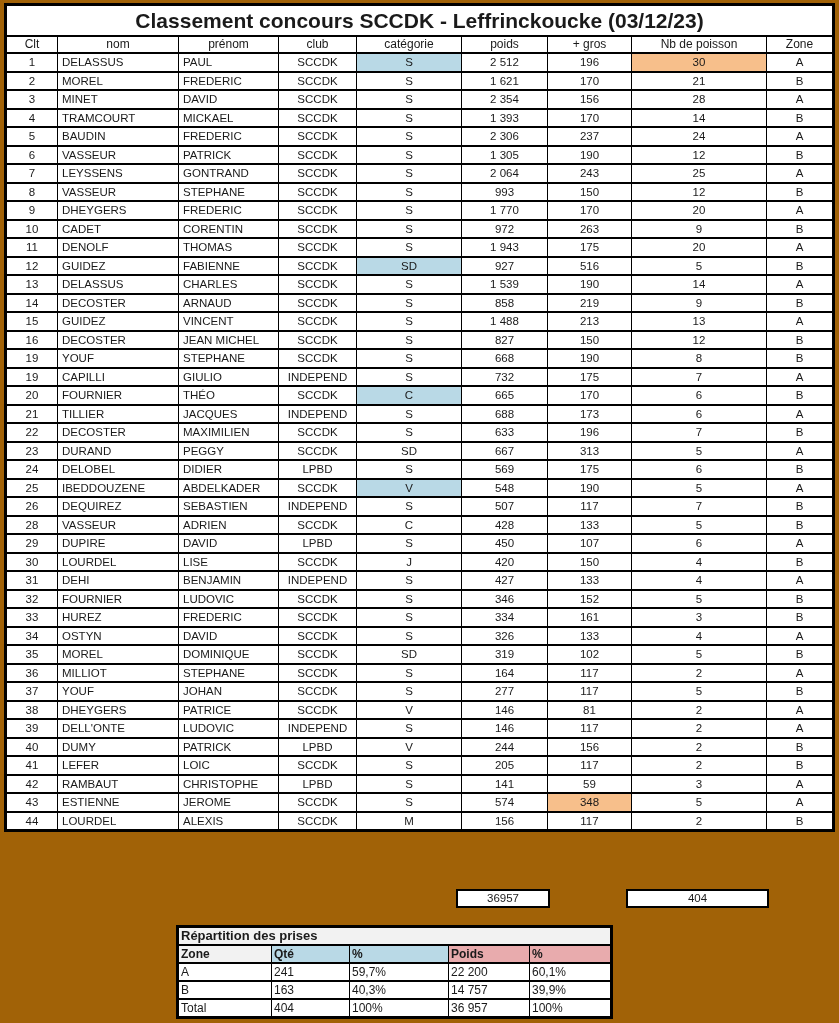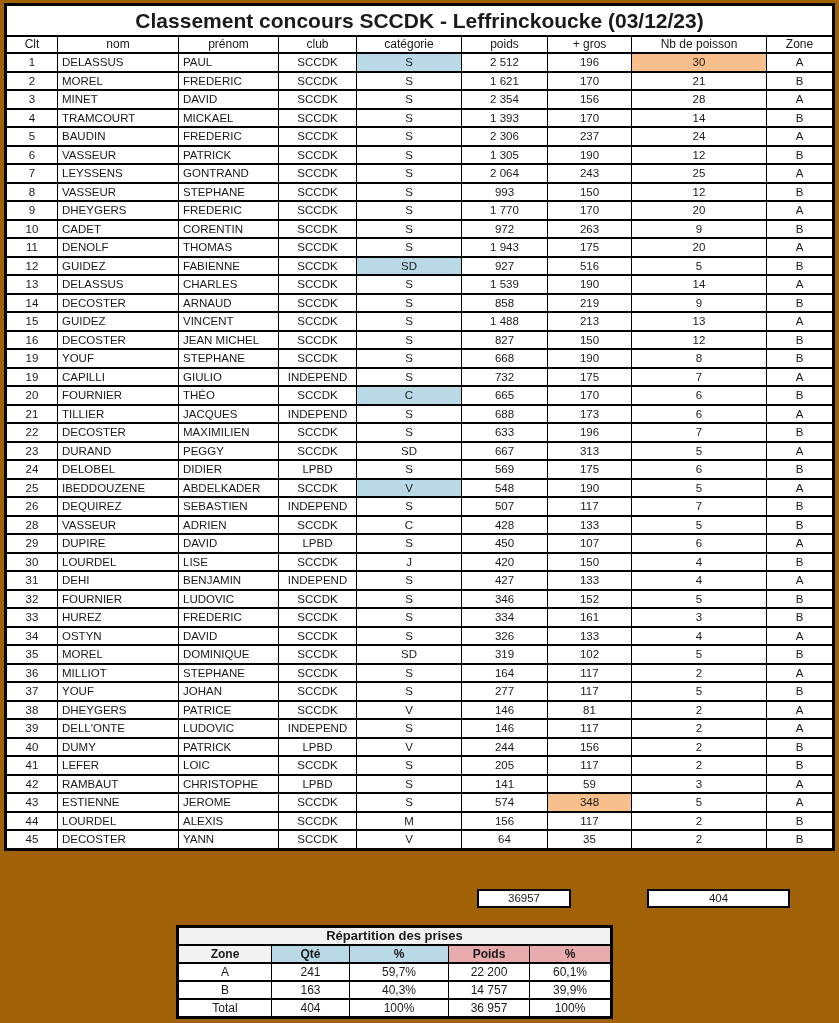--- a/index.html
+++ b/index.html
@@ -72,21 +72,20 @@
   .totals-row .total-box {
     position: absolute;
     top: 0;
     box-sizing: border-box;
     border: 2px solid #000;
     font-size: 11.5px;
     line-height: 15px;
     text-align: center;
     background: #fff;
     height: 19px;
-    margin-left: 21px;
   }
   .totals-row .total-poids { left: 452px; width: 94px; }
   .totals-row .total-nb    { left: 622px; width: 143px; }
 
   
   table.summary {
     position: absolute;
     left: 176px;
     top: 925px;
     width: 434px;
@@ -95,21 +94,21 @@
     border: 3px solid #000;
   }
   table.summary td, table.summary th {
     border: 1px solid #000;
     border-top-width: 2px;
     border-bottom-width: 2px;
     font-size: 12px;
     height: 16px;
     line-height: 16px;
     padding: 0 2px;
-    text-align: center;
+    text-align: left;
     white-space: nowrap;
     background: #ffffff;
   }
   table.summary .summary-title-cell {
     font-weight: bold;
     font-size: 13px;
   }
   table.summary thead th { font-weight: bold; }
 </style>
 </head>
@@ -601,31 +600,20 @@
           <td>44</td>
           <td class="left">LOURDEL</td>
           <td class="left">ALEXIS</td>
           <td>SCCDK</td>
           <td>M</td>
           <td>156</td>
           <td>117</td>
           <td>2</td>
           <td>B</td>
         </tr>
-        <tr>
-          <td>45</td>
-          <td class="left">DECOSTER</td>
-          <td class="left">YANN</td>
-          <td>SCCDK</td>
-          <td>V</td>
-          <td>64</td>
-          <td>35</td>
-          <td>2</td>
-          <td>B</td>
-        </tr>
       </tbody>
   </table>
 
   <div class="totals-row">
     <div class="total-box total-poids">36957</div>
     <div class="total-box total-nb">404</div>
   </div>
 
   <table class="summary">
     <colgroup>

